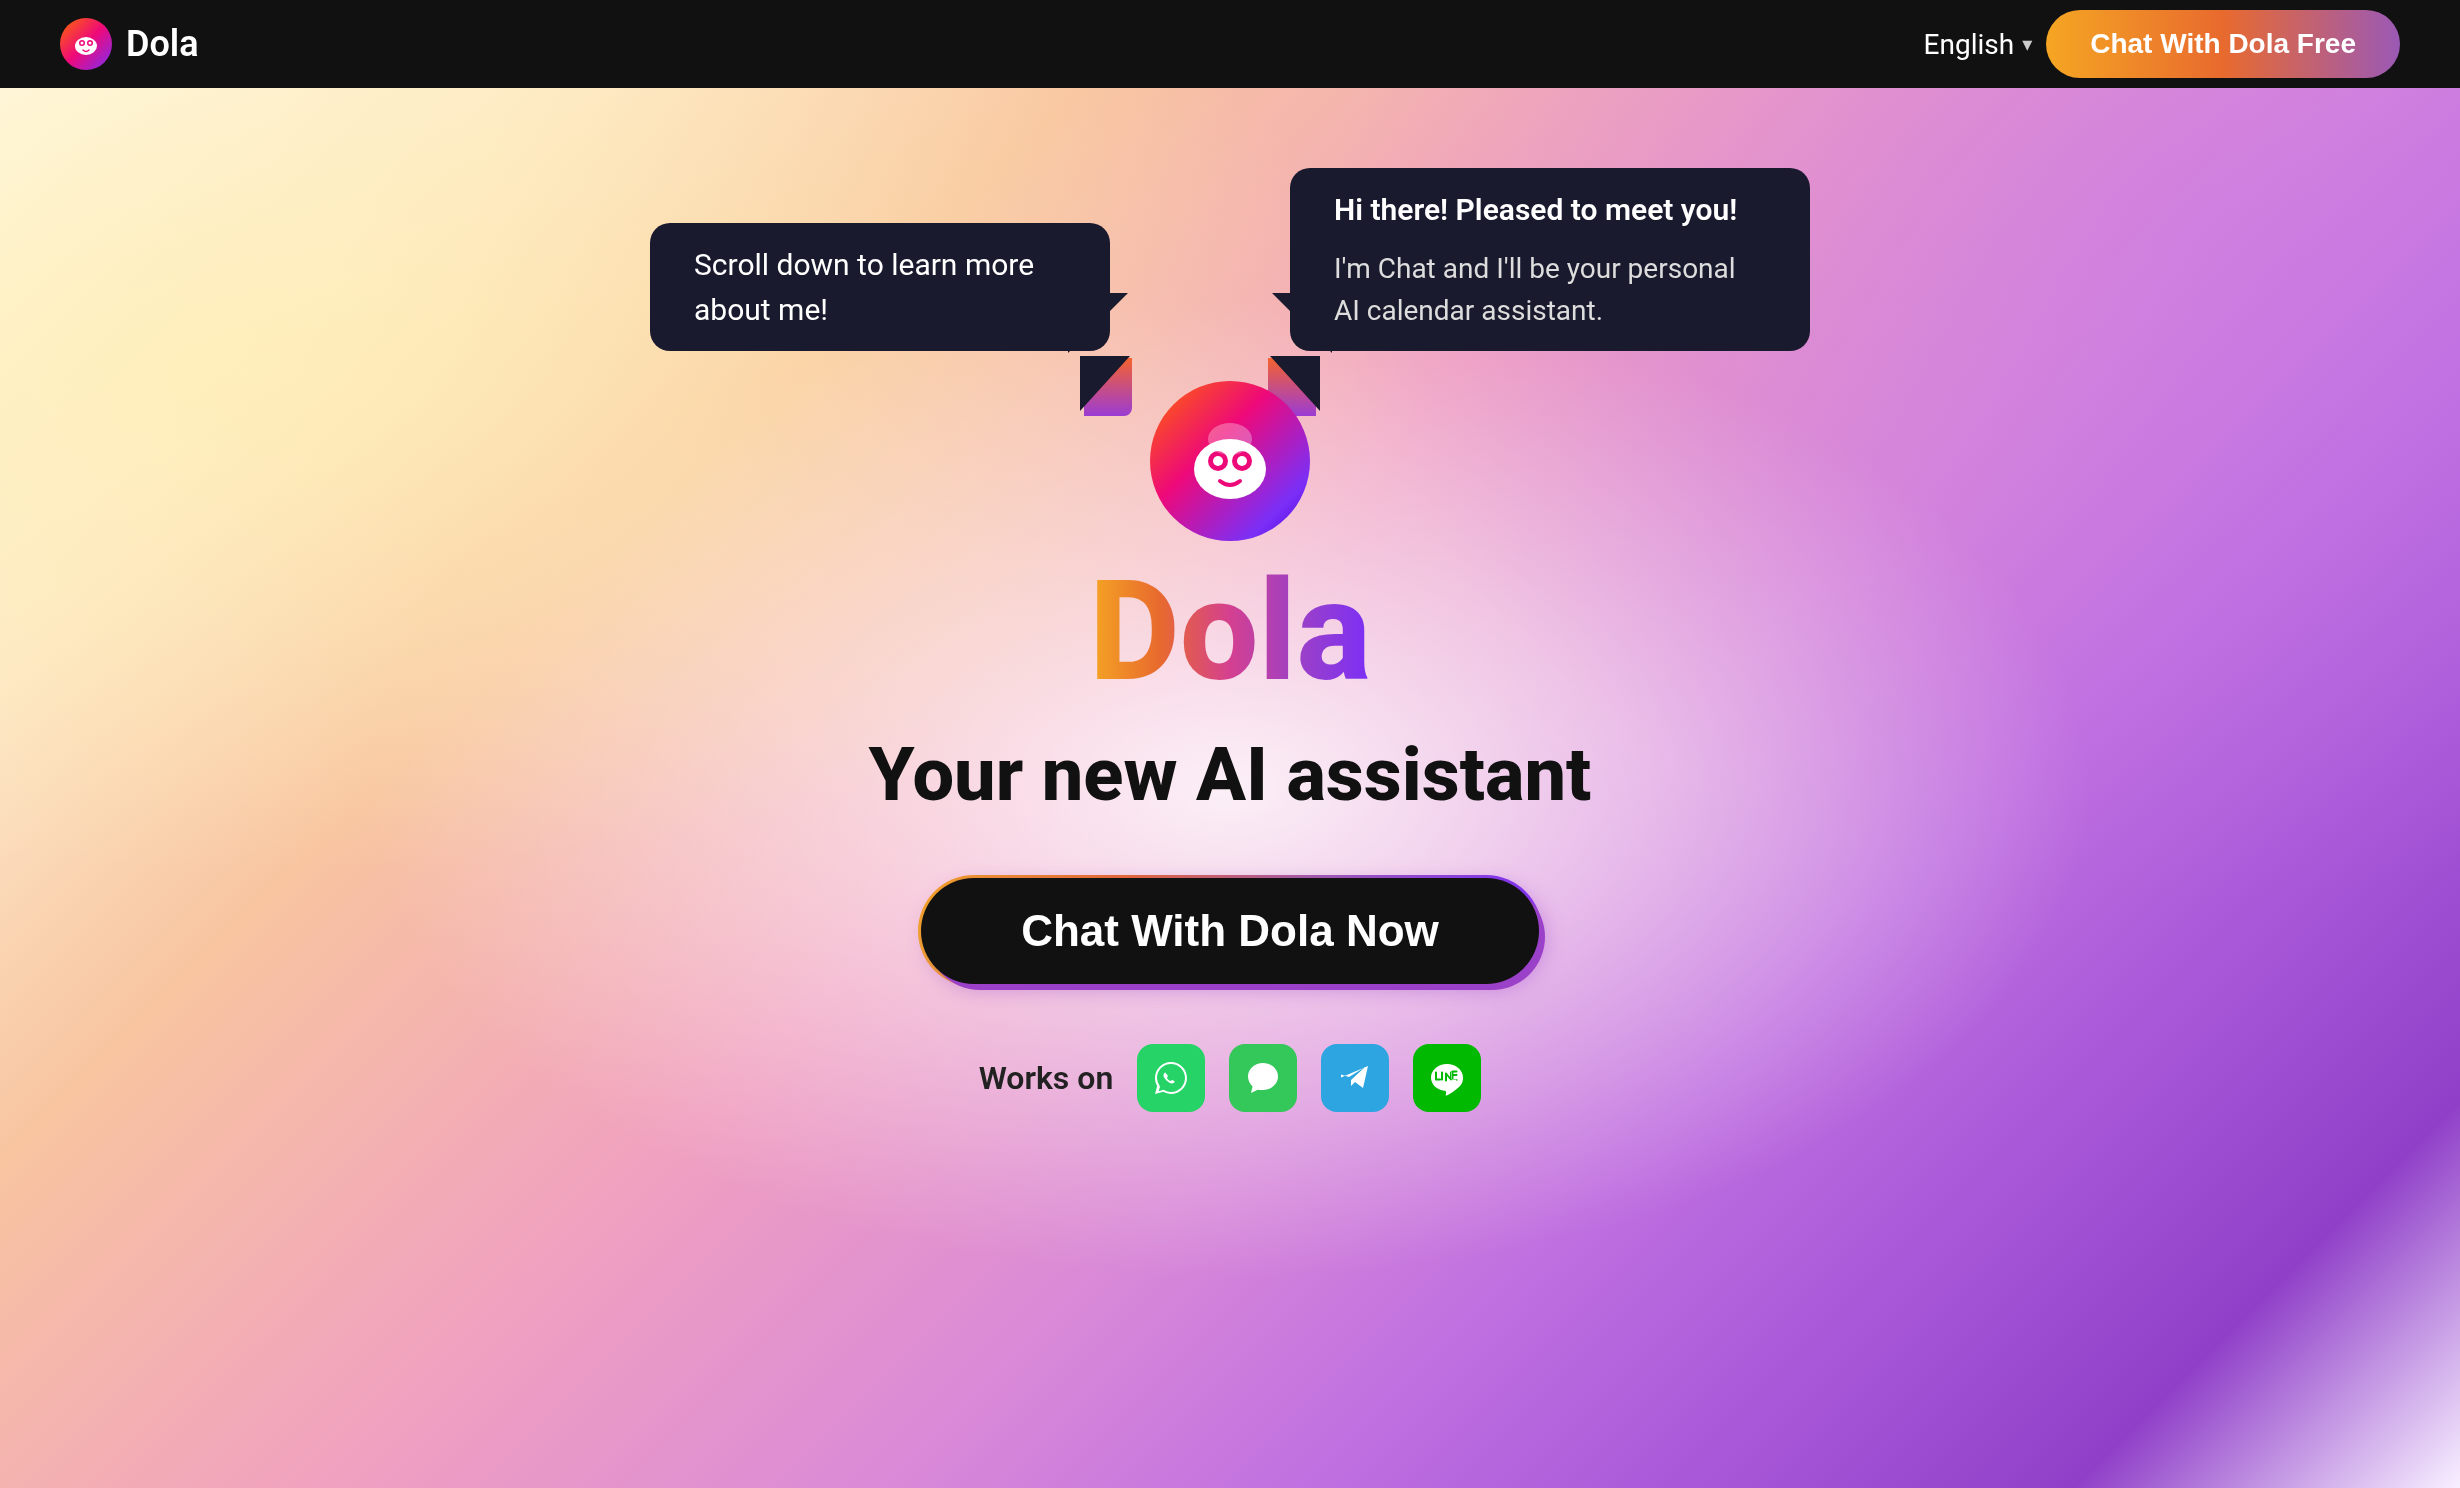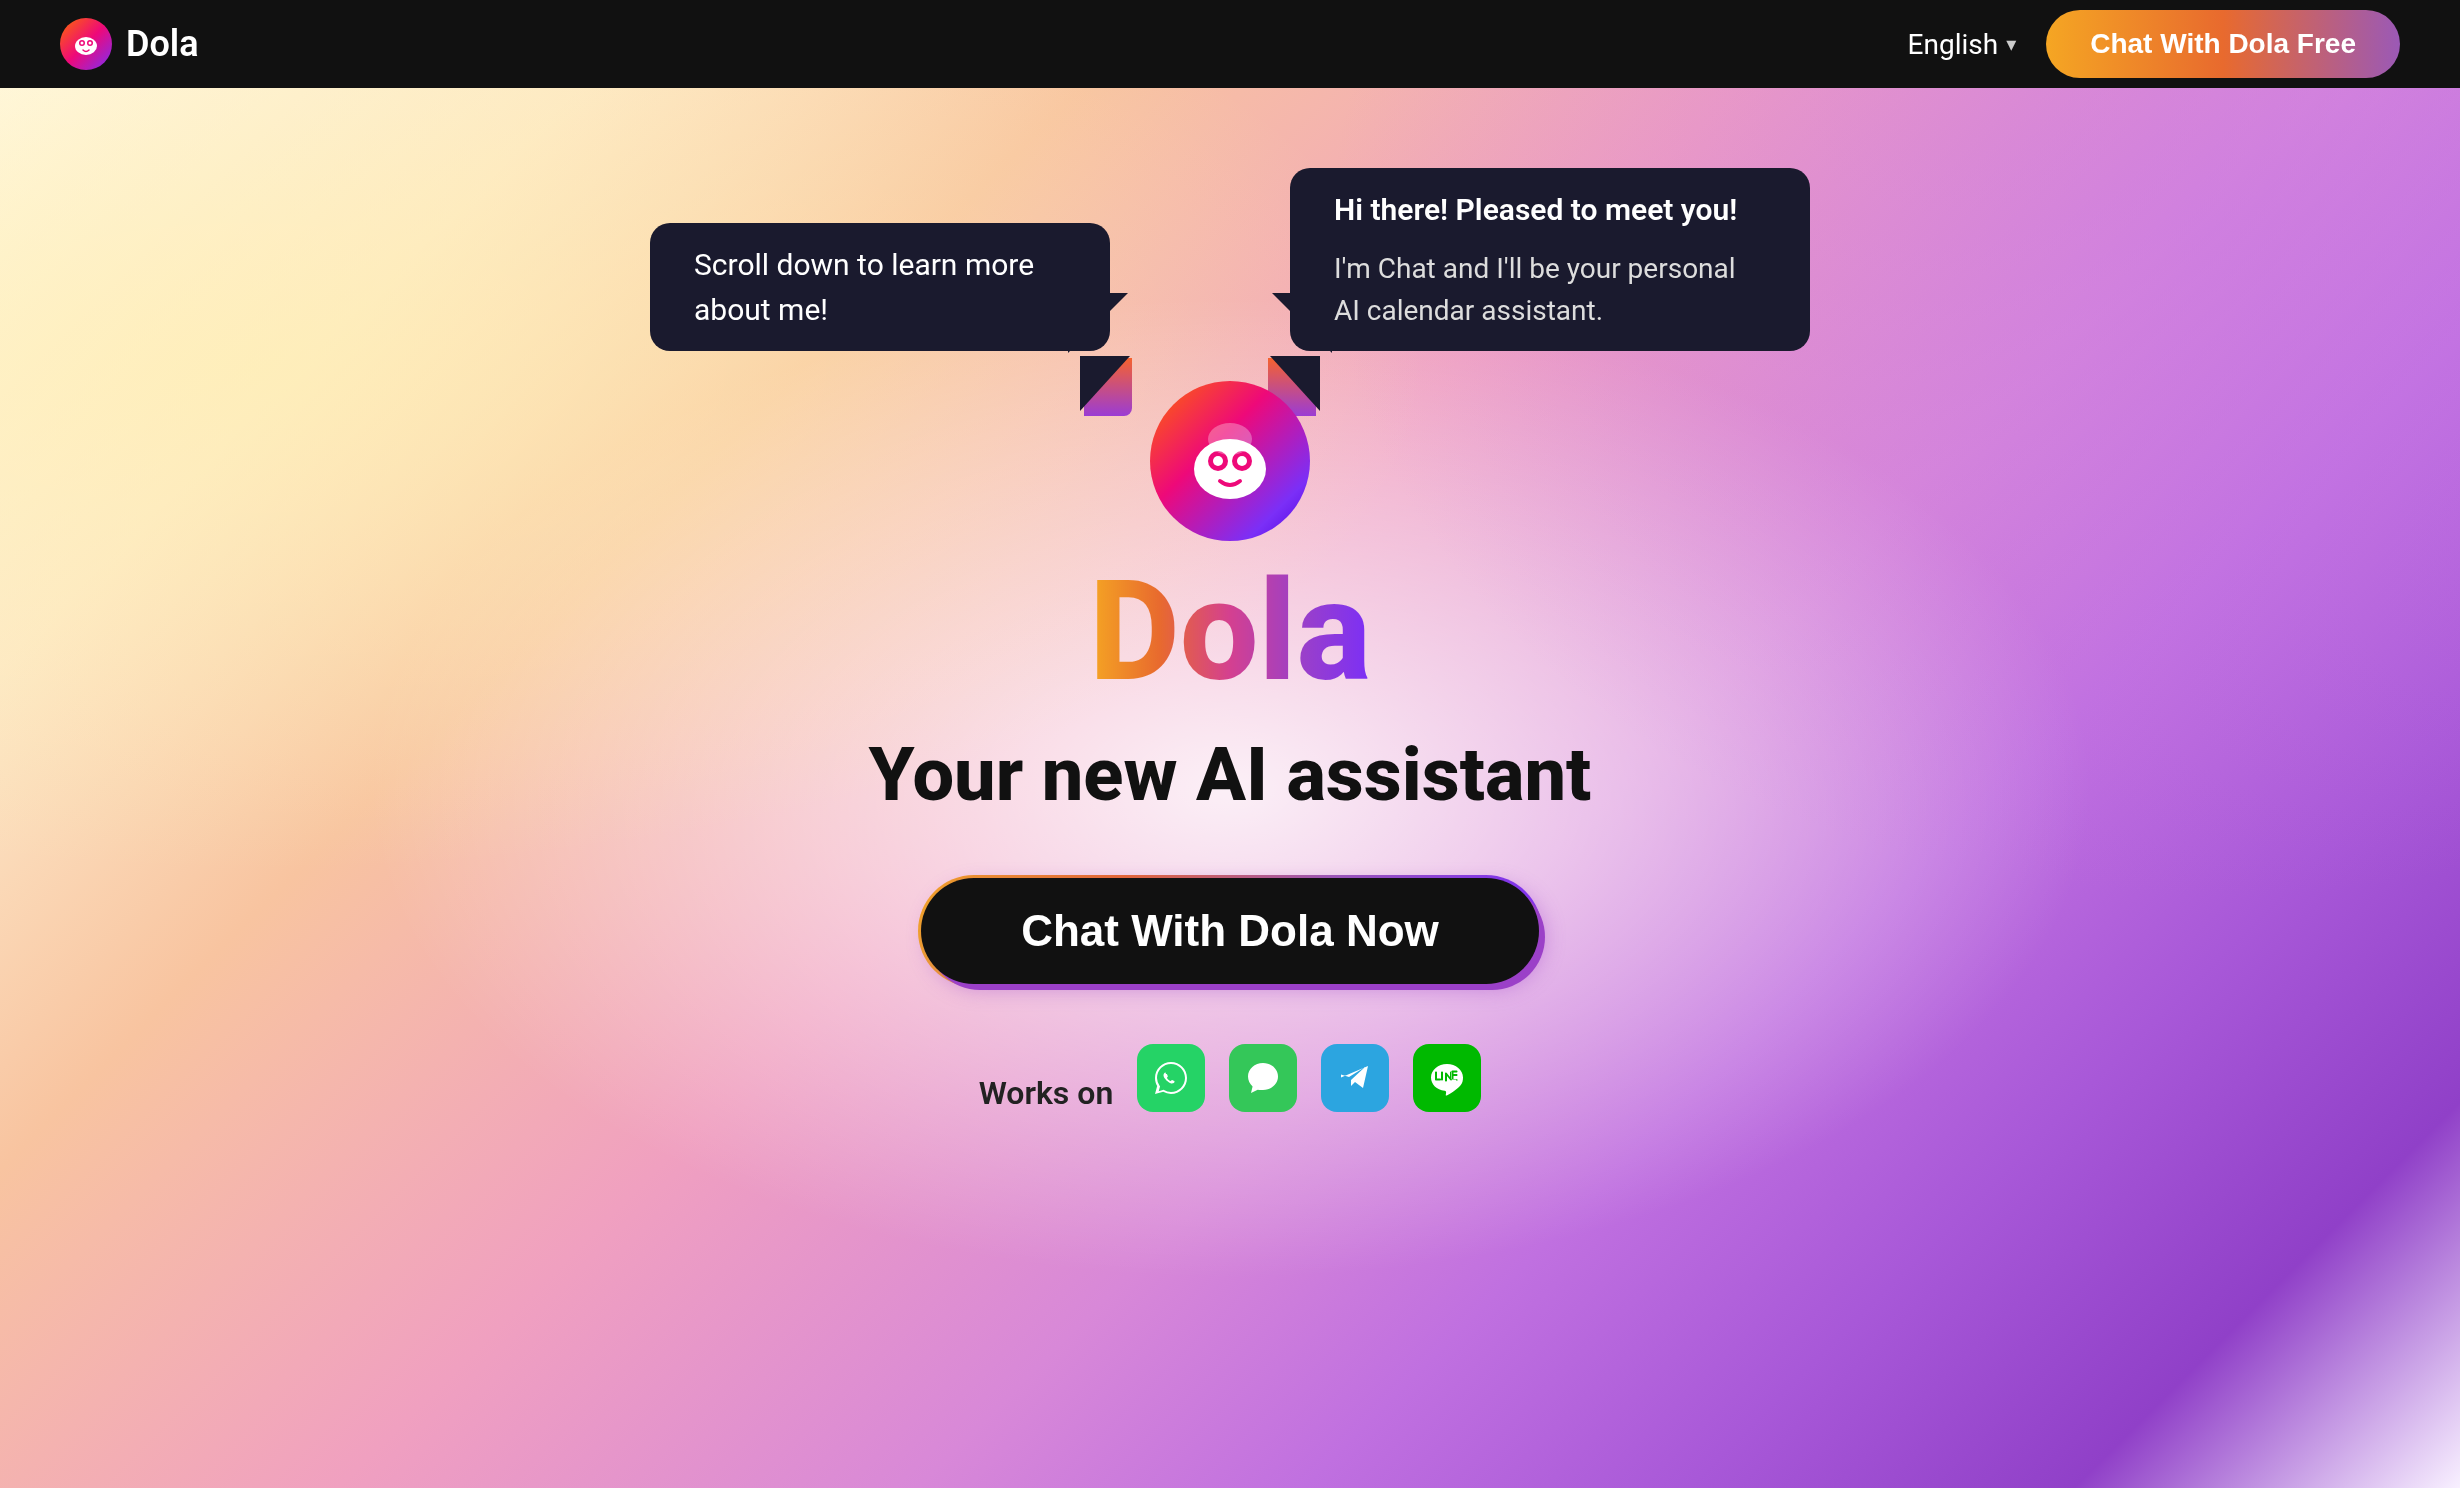--- a/index.html
+++ b/index.html
@@ -46,21 +46,21 @@
 
     .nav-logo-text {
       color: #fff;
       font-size: 36px;
       font-weight: 600;
     }
 
     .nav-right {
       display: flex;
       align-items: center;
-      gap: 30px;
+      gap: 14px;
     }
 
     .nav-lang {
       color: #fff;
       font-size: 28px;
       display: flex;
       align-items: center;
       gap: 8px;
       cursor: pointer;
     }
@@ -243,21 +243,21 @@
       content: '';
       position: absolute;
       inset: -3px;
       border-radius: 63px;
       background: linear-gradient(90deg, #f5a623, #e86a2e, #9b59b6, #7b2ff7);
       z-index: -1;
     }
 
     .works-on-row {
       display: flex;
-      align-items: flex-end;
+      align-items: center;
       gap: 24px;
     }
 
     .works-on-label {
       font-size: 32px;
       font-weight: 600;
       color: #222;
     }
 
     .platform-icon {

